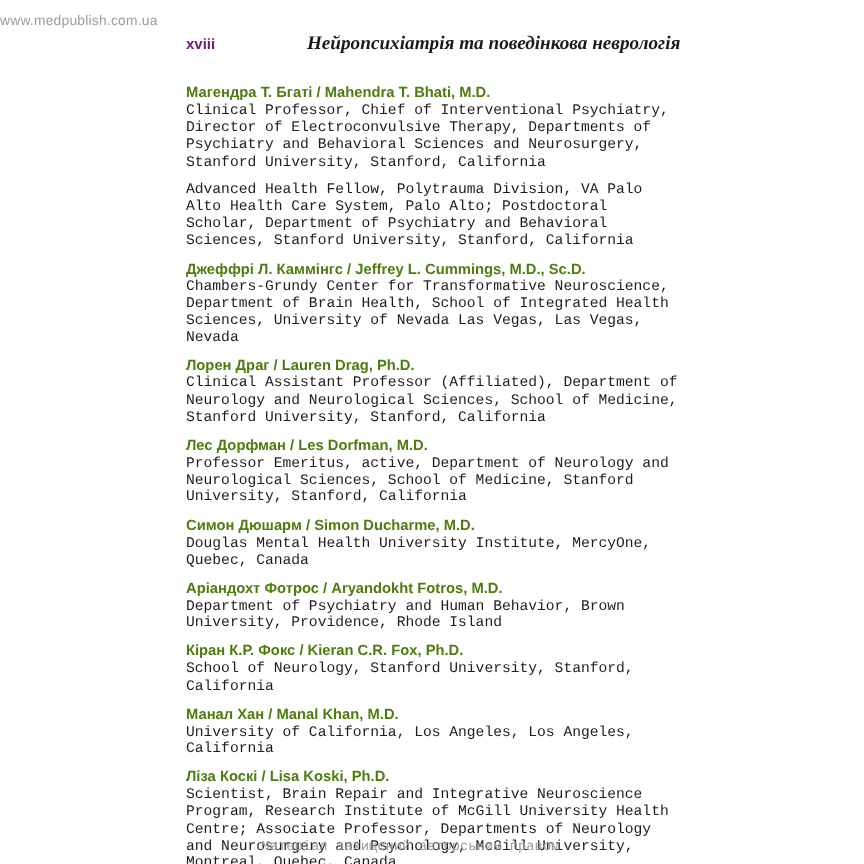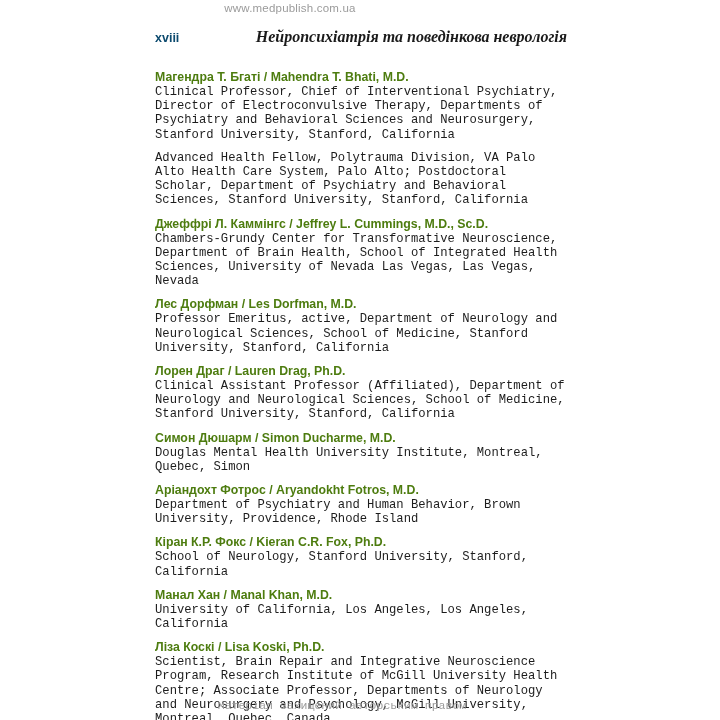--- a/index.html
+++ b/index.html
@@ -10,24 +10,23 @@
   body {
     width: 720px;
     height: 720px;
     position: relative;
     font-family: "Liberation Serif", serif;
     color: #141414;
     overflow: hidden;
   }
   .watermark-top {
     position: absolute;
-    top: 2px;
+    top: 12px;
     left: 0;
     width: 580px;
-    text-align: center;
     font-family: "Liberation Sans", sans-serif;
     font-size: 11.5px;
     color: #9b9b9b;
     letter-spacing: 0.2px;
   }
   .page-block {
     position: absolute;
     left: 155px;
     top: 28px;
     width: 412px;
@@ -35,21 +34,21 @@
   .running-head {
     display: flex;
     justify-content: space-between;
     align-items: baseline;
     margin-bottom: 24px;
   }
   .page-number {
     font-family: "Liberation Sans", sans-serif;
     font-weight: bold;
     font-size: 12.5px;
-    color: #0c4a6e;
+    color: #701a75;
   }
   .running-title {
     font-family: "Liberation Serif", serif;
     font-style: italic;
     font-weight: bold;
     font-size: 16px;
     color: #1a1a1a;
   }
   .contributors-list {
     width: 412px;
@@ -103,32 +102,32 @@
   <div class="contributor-entry">
     <div class="contributor-affiliation">Advanced Health Fellow, Polytrauma Division, VA Palo Alto Health Care System, Palo Alto; Postdoctoral Scholar, Department of Psychiatry and Behavioral Sciences, Stanford University, Stanford, California</div>
   </div>
 
   <div class="contributor-entry">
     <div class="contributor-name">Джеффрі Л. Каммінгс / Jeffrey L. Cummings, M.D., Sc.D.</div>
     <div class="contributor-affiliation">Chambers-Grundy Center for Transformative Neuroscience, Department of Brain Health, School of Integrated Health Sciences, University of Nevada Las Vegas, Las Vegas, Nevada</div>
   </div>
 
   <div class="contributor-entry">
+    <div class="contributor-name">Лорен Драг / Lauren Drag, Ph.D.</div>
+    <div class="contributor-affiliation">Clinical Assistant Professor (Affiliated), Department of Neurology and Neurological Sciences, School of Medicine, Stanford University, Stanford, California</div>
+  </div>
+
+  <div class="contributor-entry">
     <div class="contributor-name">Лес Дорфман / Les Dorfman, M.D.</div>
     <div class="contributor-affiliation">Professor Emeritus, active, Department of Neurology and Neurological Sciences, School of Medicine, Stanford University, Stanford, California</div>
   </div>
 
   <div class="contributor-entry">
-    <div class="contributor-name">Лорен Драг / Lauren Drag, Ph.D.</div>
-    <div class="contributor-affiliation">Clinical Assistant Professor (Affiliated), Department of Neurology and Neurological Sciences, School of Medicine, Stanford University, Stanford, California</div>
-  </div>
-
-  <div class="contributor-entry">
     <div class="contributor-name">Симон Дюшарм / Simon Ducharme, M.D.</div>
-    <div class="contributor-affiliation">Douglas Mental Health University Institute, Montreal, Quebec, Simon</div>
+    <div class="contributor-affiliation">Douglas Mental Health University Institute, MercyOne, Quebec, Canada</div>
   </div>
 
 
   <div class="contributor-entry">
     <div class="contributor-name">Аріандохт Фотрос / Aryandokht Fotros, M.D.</div>
     <div class="contributor-affiliation">Department of Psychiatry and Human Behavior, Brown University, Providence, Rhode Island</div>
   </div>
 
   <div class="contributor-entry">
     <div class="contributor-name">Кіран К.Р. Фокс / Kieran C.R. Fox, Ph.D.</div>

